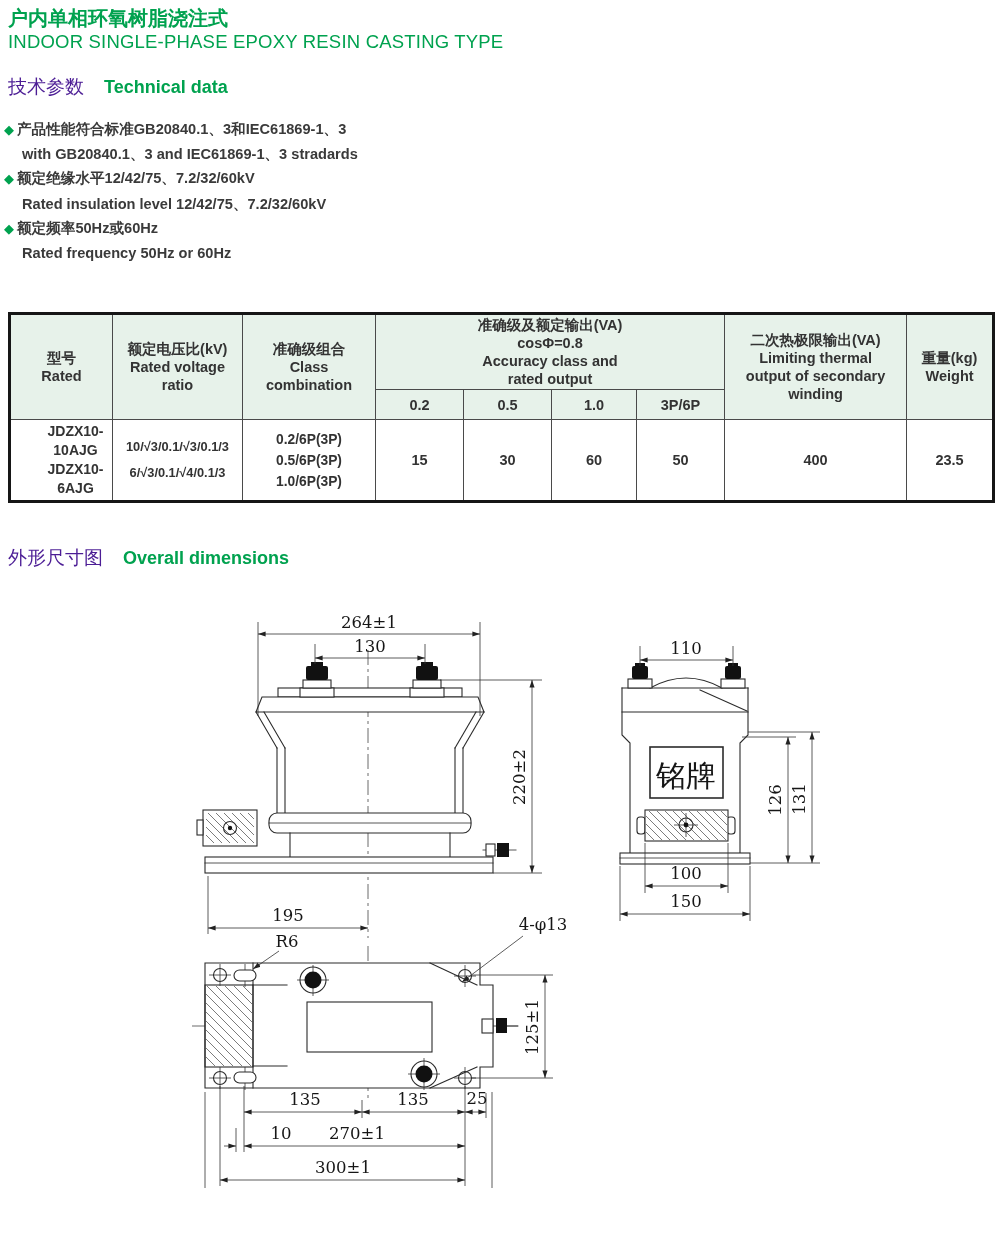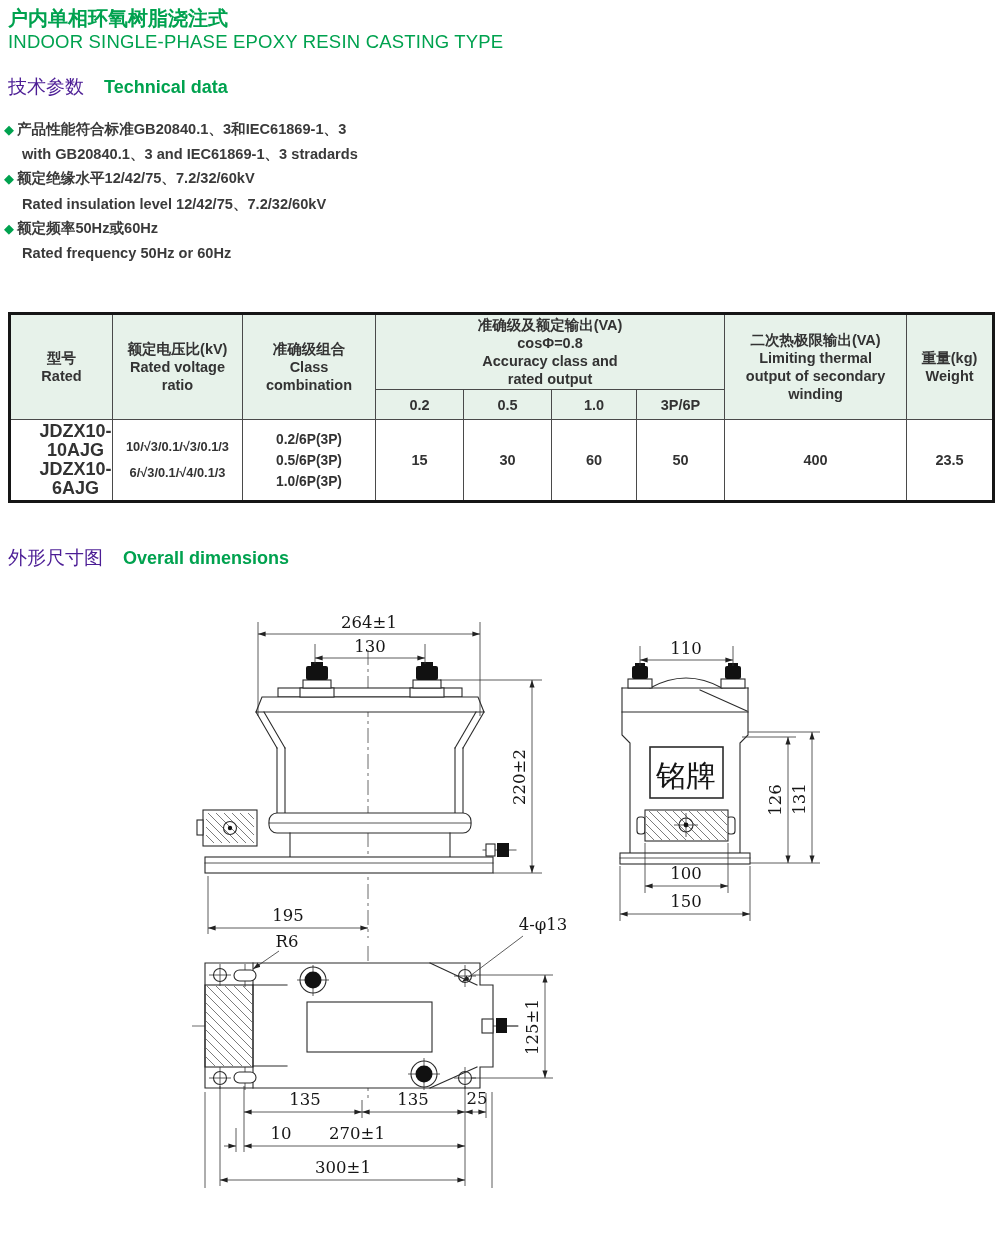--- a/index.html
+++ b/index.html
@@ -21,21 +21,21 @@
 
   table.spec { position:absolute; left:8px; top:312px; width:984px; border-collapse:collapse;
                table-layout:fixed; background:#ffffff; border:3px solid #161616; font-size:14.5px; color:#333; }
   .spec th, .spec td { border:1.2px solid #4a4a4a; text-align:center; vertical-align:middle;
                        padding:0; font-weight:bold; line-height:18px; }
   .spec .hdr { background:#e7f2ea; }
   .spec tr.h1 { height:76px; }
   .spec tr.h2 { height:30px; }
   .spec tr.dr { height:82px; }
   .spec .ratio-cell div { font-size:12.8px; line-height:26px; }
-  .spec .type-cell  div { font-size:18px; line-height:19px;padding-left:28px; }
+  .spec .type-cell  div { font-size:14px; line-height:19px;padding-left:28px; }
   .spec .class-cell div { font-size:13.8px; line-height:21px; }
 
   svg.draw { position:absolute; left:0; top:586px; }
   .ln   { stroke:#2b2b2b; stroke-width:1.1; fill:none; stroke-linecap:square; }
   .fw   { fill:#ffffff; }
   .thin { stroke-width:0.8; }
   .thk  { stroke-width:1.6; }
   .dim  { stroke:#333333; stroke-width:0.8; fill:none; }
   .cl   { stroke:#444444; stroke-width:0.8; stroke-dasharray:15 4 3 4; fill:none; }
   .blk  { fill:#111111; stroke:none; }

